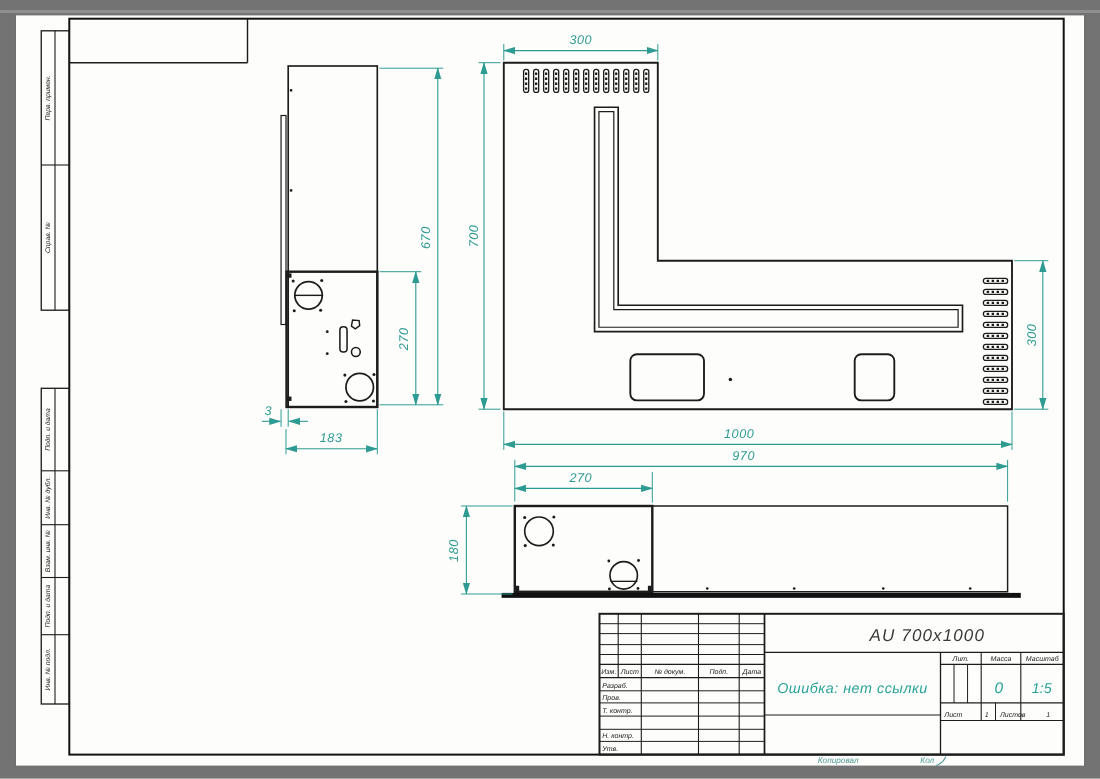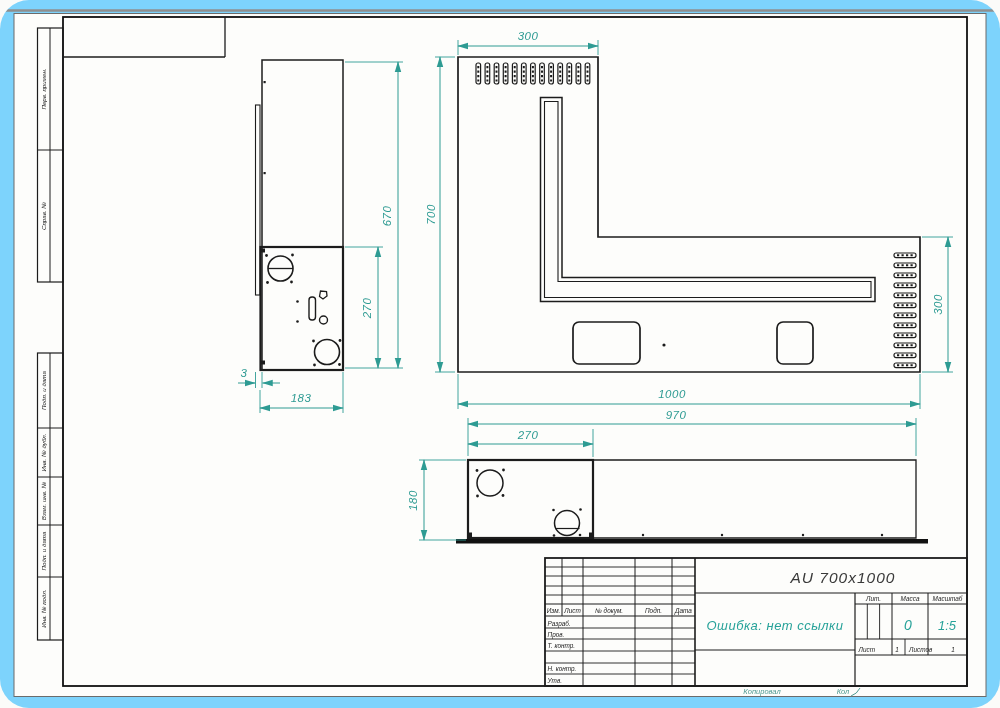--- a/index.html
+++ b/index.html
@@ -1,16 +1,16 @@
 <!DOCTYPE html>
 <html><head>
 <meta charset="utf-8">
 <style>
   html,body{margin:0;padding:0;background:#fbfbf9;}
-  #stage{position:relative;width:1000px;height:708px;background:#7dd3fc;overflow:hidden;border-radius:29px;}
+  #stage{position:relative;width:1000px;height:708px;background:#737373;overflow:hidden;}
   svg{position:absolute;left:0;top:0;}
   text{font-family:"Liberation Sans",sans-serif;font-style:italic;fill:#1c1c1c;}
   .lbl{font-size:6.4px;}
   .lbl-sm{font-size:6.2px;}
   .dim-t{fill:#2e9b93;font-size:11.5px;letter-spacing:0.5px;}
   .teal-t{fill:#27a299;}
   .line{stroke:#1c1c1c;fill:none;}
   .dimline{stroke:#2e9b93;fill:none;stroke-width:1;}
   .extline{stroke:#2e9b93;fill:none;stroke-width:0.9;}
 </style>

